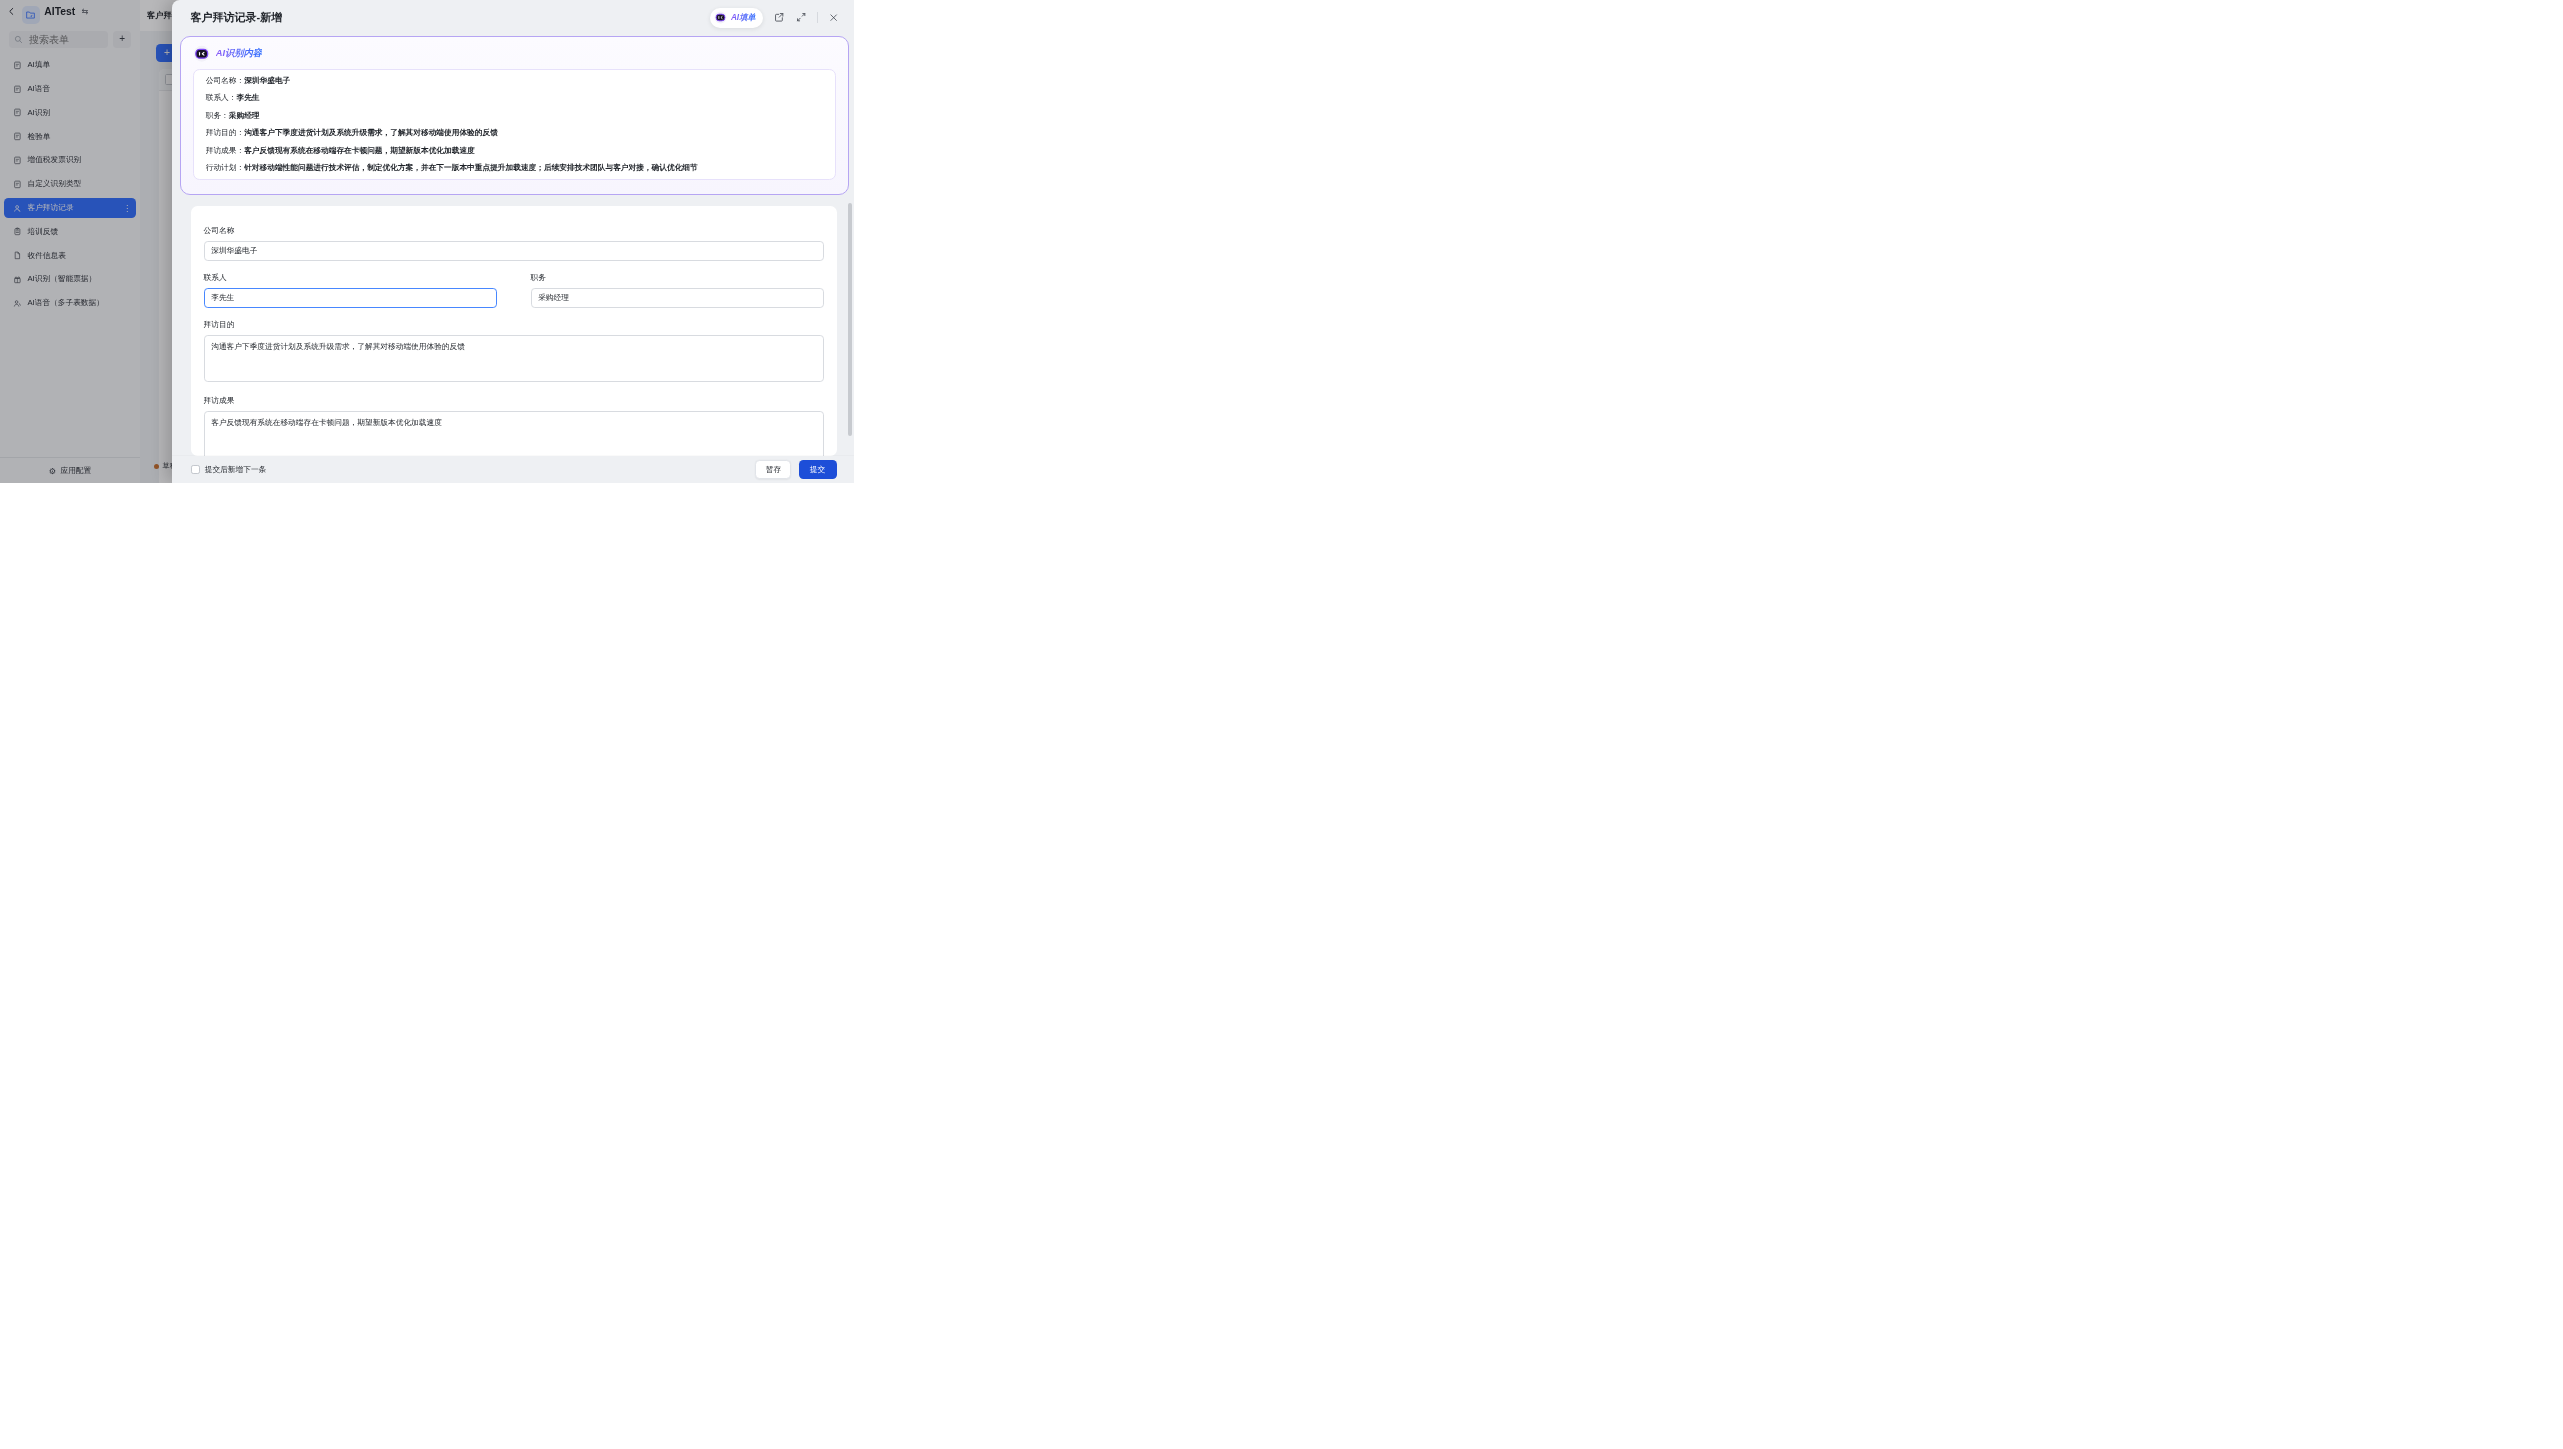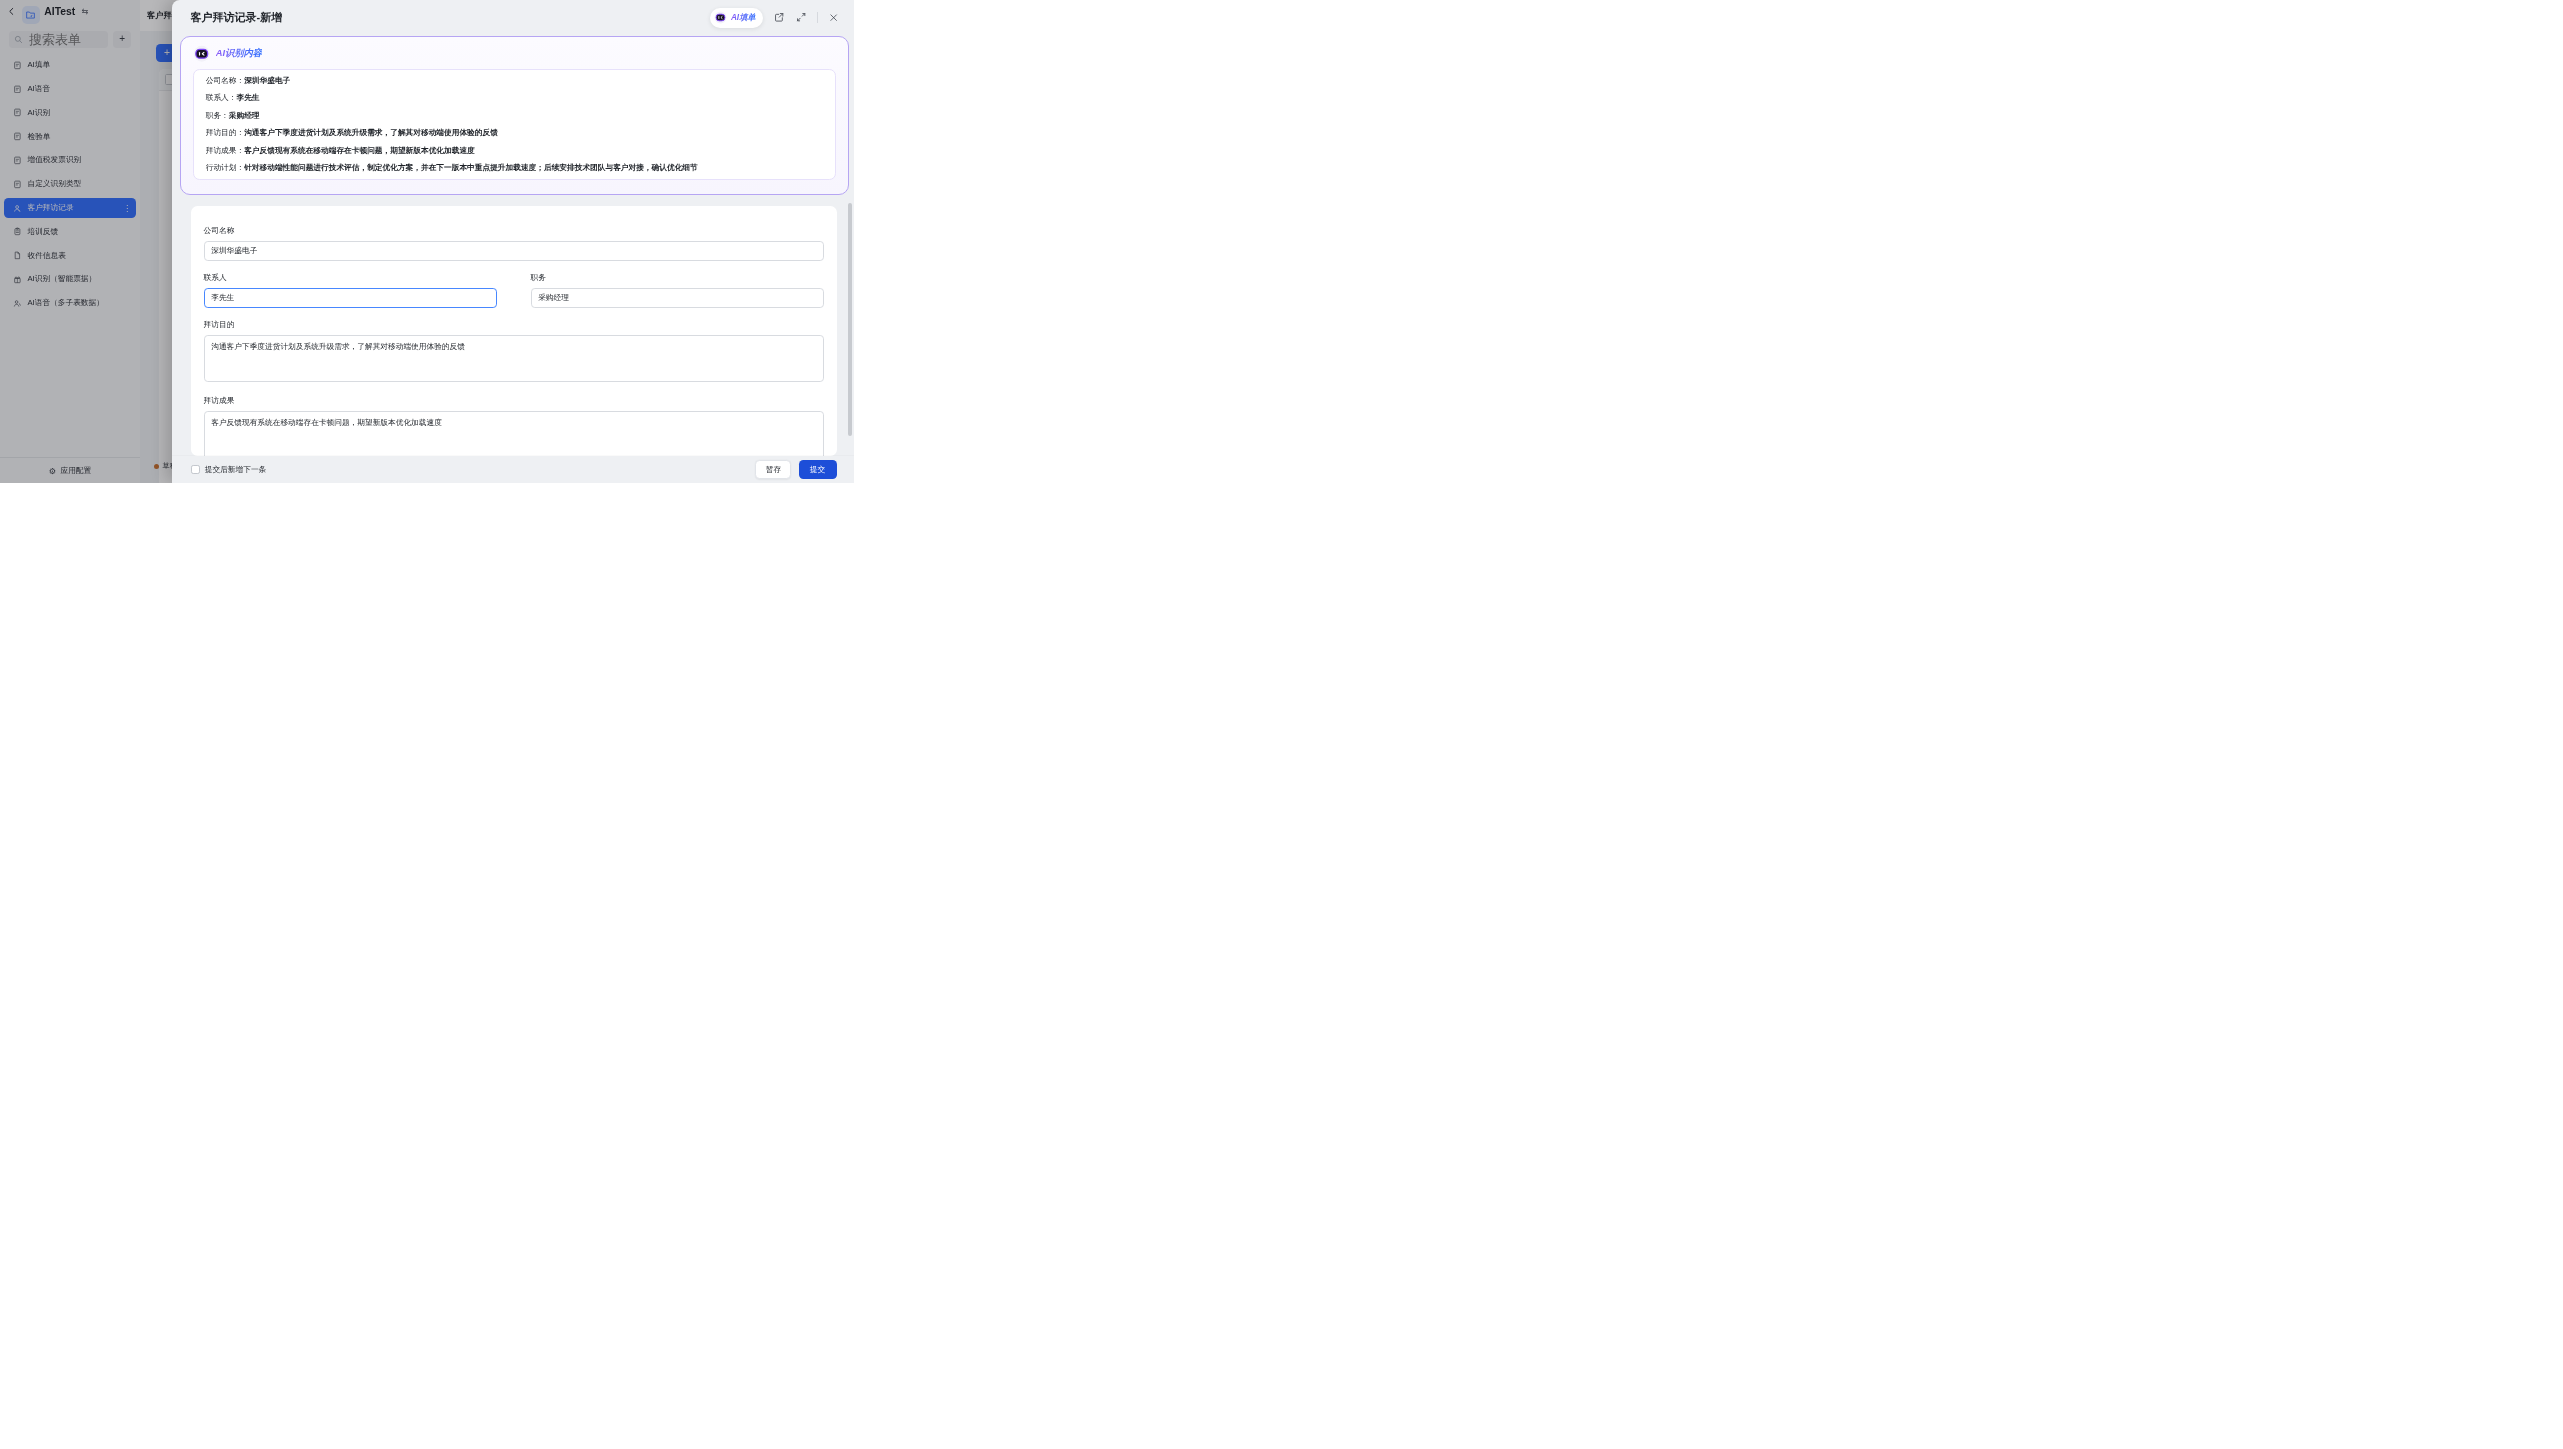--- a/index.html
+++ b/index.html
@@ -111,21 +111,21 @@
         </span>
         <span class="app-title">AITest</span>
         <span class="swap">⇆</span>
       </div>
       <div class="sb-search-row">
         <div class="search-box">
           <svg class="i16" width="7.7" height="7.7" viewBox="0 0 16 16">
               <circle cx="7" cy="7" r="4.5" fill="none" stroke="#9aa0a9" stroke-width="1.4"></circle>
               <path d="M10.5 10.5 14 14" stroke="#9aa0a9" stroke-width="1.4" stroke-linecap="round"></path>
             </svg>
-          <input class="sb-search-input" style="border: none; background: transparent; outline: none; font-size: 13px; color: rgb(90, 95, 104); width: 66px; font-family: Liberation Sans, sans-serif;" placeholder="搜索表单">
+          <input class="sb-search-input" style="border: none; background: transparent; outline: none; font-size: 10px; color: rgb(90, 95, 104); width: 66px; font-family: Liberation Serif, serif;" placeholder="搜索表单">
         </div>
         <div class="add-form-btn">+</div>
       </div>
       <div class="sb-items">
         <div class="sb-item">
           <svg class="i16" viewBox="0 0 16 16">
               <rect x="3" y="2" width="10" height="12" rx="1.5" fill="none" stroke="currentColor" stroke-width="1.3"></rect>
               <path d="M6 6h4M6 9h2" stroke="currentColor" stroke-width="1.2" stroke-linecap="round"></path>
             </svg>
           <span class="lbl">AI填单</span>

